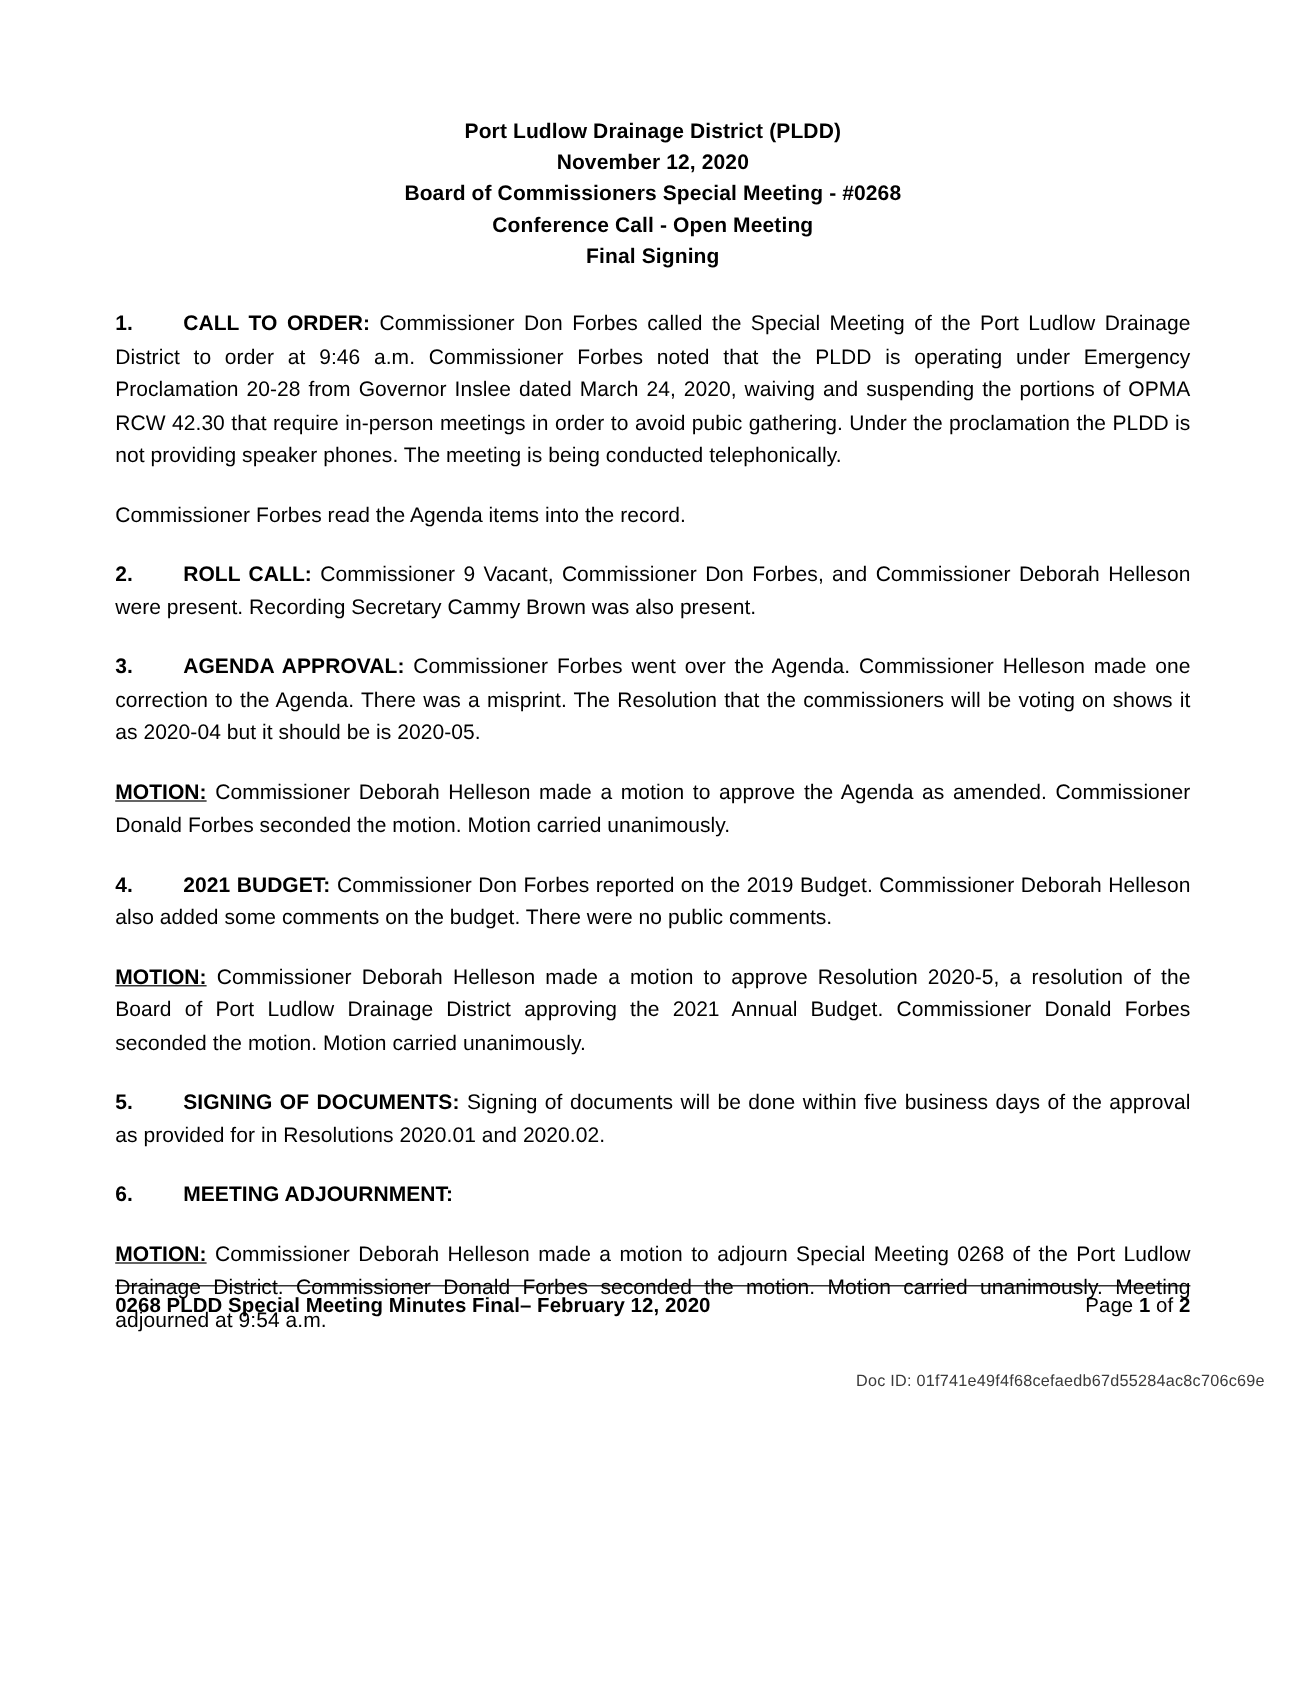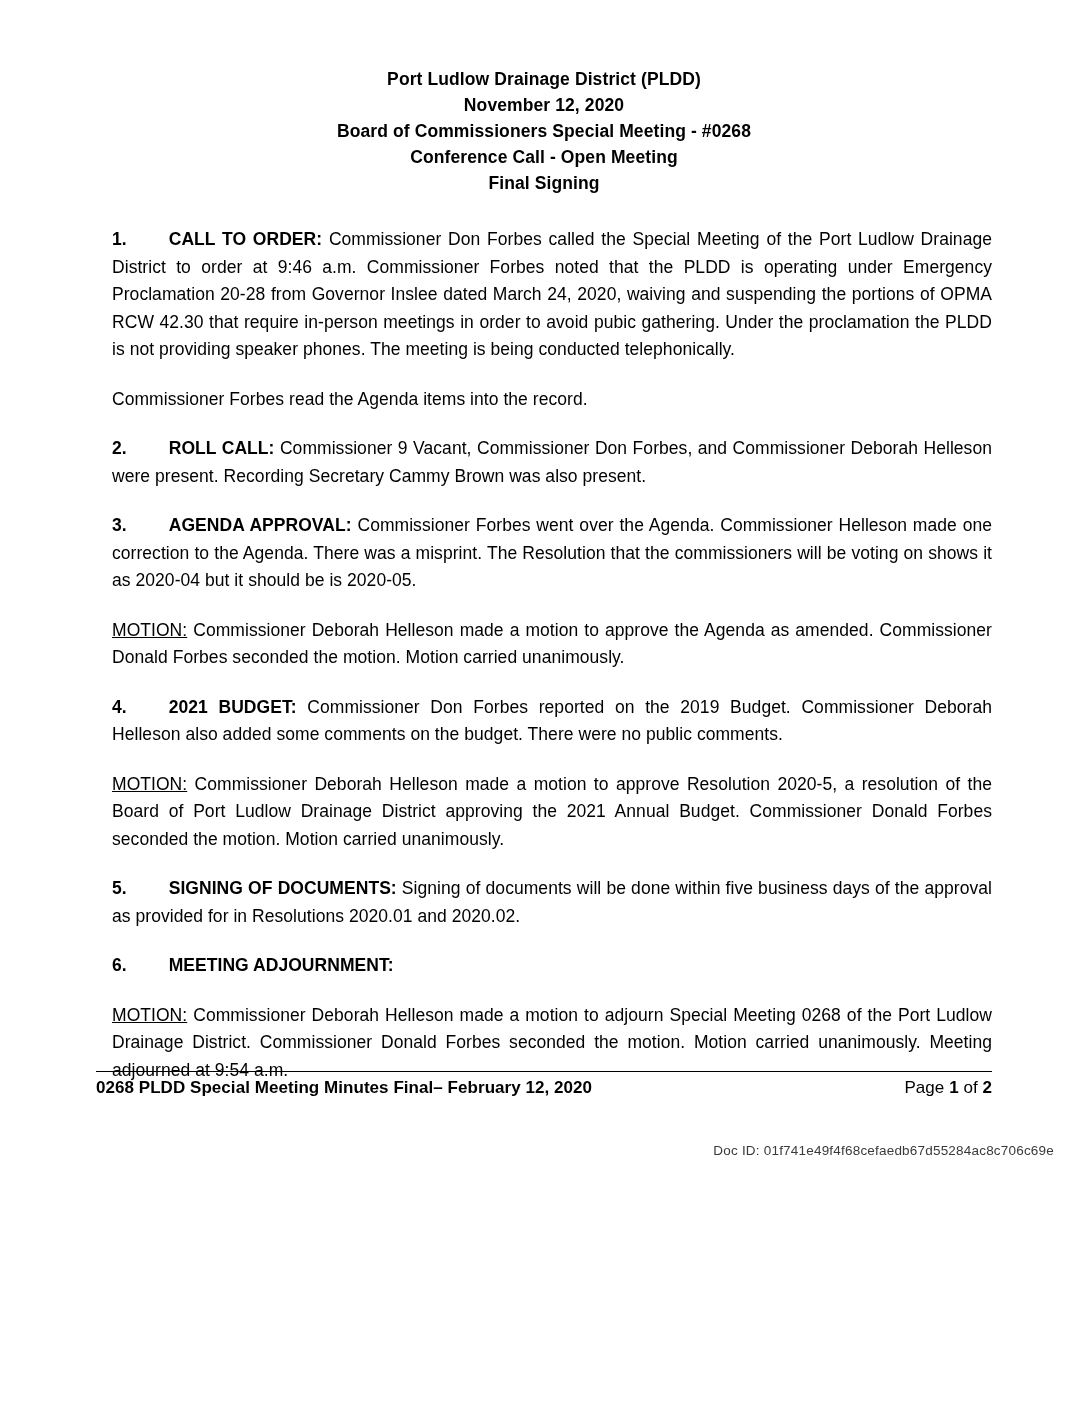--- a/index.html
+++ b/index.html
@@ -14,54 +14,54 @@
     color: #000000;
     position: relative;
     overflow: hidden;
   }
   .page {
     position: absolute;
     top: 0; left: 0;
     width: 1088px;
     height: 1160px;
     box-sizing: border-box;
-    padding: 66px 96px 0 96px;
+    padding: 96px 96px 0 96px;
   }
   .header-block {
     text-align: center;
     font-weight: bold;
     font-size: 17.5px;
     line-height: 26px;
     letter-spacing: 0.1px;
   }
   .header-block div {
     white-space: nowrap;
   }
   .body-area {
     margin-top: 30px;
   }
   p.para {
     font-size: 17.5px;
     line-height: 27.5px;
     text-align: justify;
-    margin: 0 0 22px 16px;
+    margin: 0 0 22px 0;
     letter-spacing: 0.05px;
   }
   .num {
     font-weight: bold;
   }
   .numspace {
     display: inline-block;
     width: 42px;
   }
   .heading {
     font-weight: bold;
   }
   .motion {
-    font-weight: normal;
+    font-weight: bold;
     text-decoration: underline;
   }
   .center-note {
     text-align: center;
     font-size: 17.5px;
     line-height: 27.5px;
     margin: 34px 0 0 0;
   }
   .footer {
     position: absolute;

